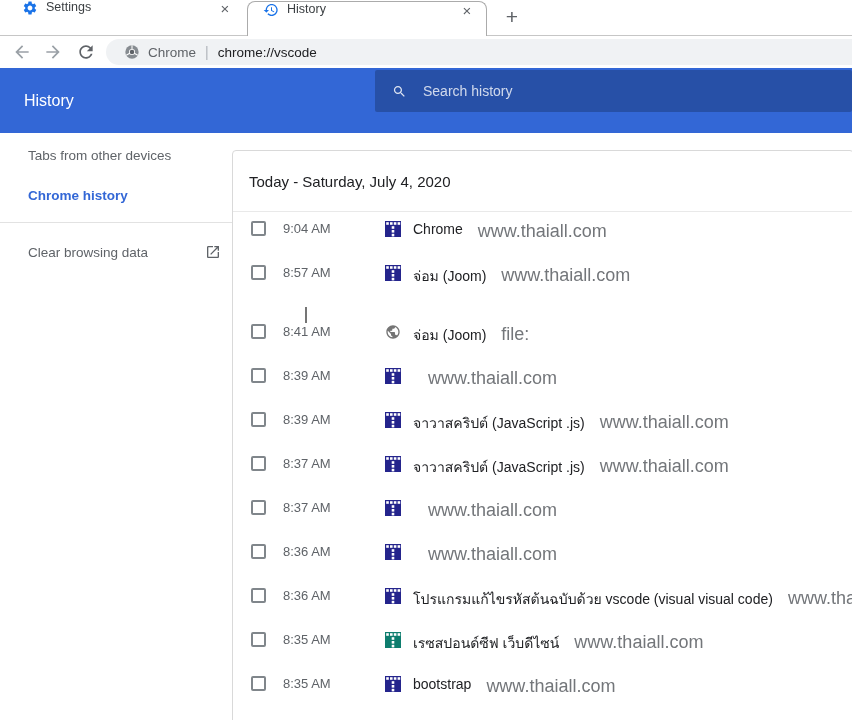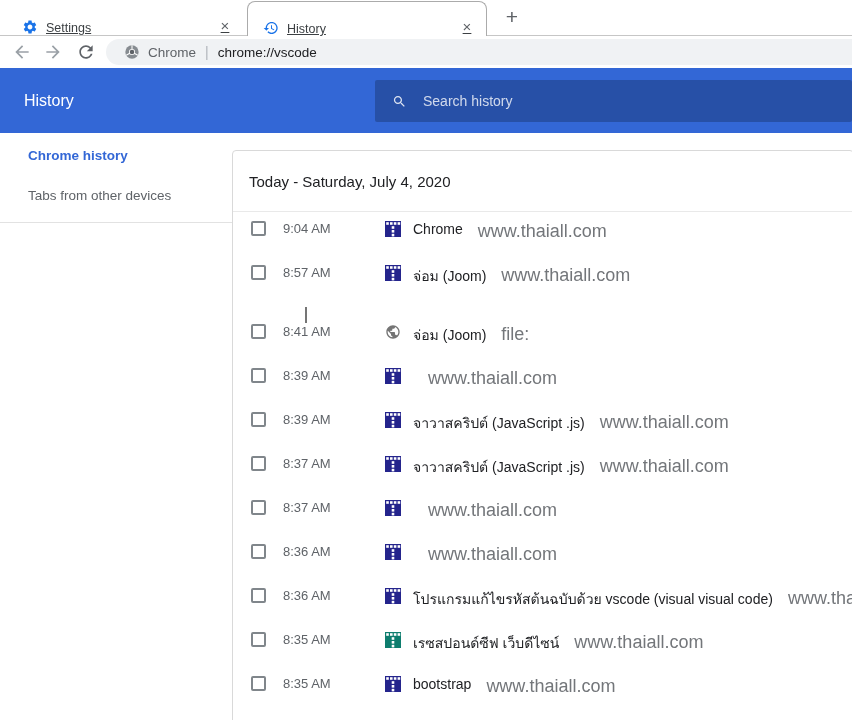--- a/index.html
+++ b/index.html
@@ -2,21 +2,21 @@
 <html><head>
 <meta charset="utf-8">
 <style>
   * { margin:0; padding:0; box-sizing:border-box; }
   html,body { width:852px; height:720px; overflow:hidden; background:#fff;
               font-family:"Liberation Sans", sans-serif; }
 
   
   .tabstrip { position:relative; height:36px; background:#fff; }
   .tabstrip-border { position:absolute; left:0; right:0; bottom:0; height:1px; background:#c6c6c6; z-index:1; }
-  .tab { display:flex; align-items:flex-end; font-size:12.5px; color:#3c4043;text-decoration:underline; }
+  .tab { display:flex; align-items:flex-start; font-size:12.5px; color:#3c4043; }
   .tab-inactive { position:absolute; left:0; top:0; width:247px; height:35px; padding:0 13px 0 22px; }
   .tab-active { position:absolute; left:247px; top:1px; width:240px; height:35px; background:#fff;
                 border:1px solid #ababab; border-bottom:none; border-radius:8px 8px 0 0;
                 padding:0 10px 0 15px; z-index:2; }
   .tab-icon { width:16px; height:16px; flex:none; margin-right:8px; }
   .tab-label { flex:1 1 auto; white-space:nowrap; overflow:hidden; }
   .tab-close { flex:none; width:18px; height:18px; line-height:17px; text-align:center;
                font-size:15px; color:#5f6368; border-radius:50%; cursor:pointer; }
   .new-tab-btn { position:absolute; left:498px; top:4px; width:28px; height:28px; text-align:center;
                  line-height:26px; font-size:21px; color:#5f6368; z-index:2; cursor:pointer; }
@@ -31,21 +31,21 @@
              border-radius:13px 0 0 13px; display:flex; align-items:center; padding-left:18px; }
   .omni-logo { width:16px; height:16px; margin-right:8px; flex:none; }
   .omni-site { font-size:13.5px; color:#5f6368; }
   .omni-sep { color:#b0b5ba; margin:0 9px; font-size:14px; }
   .omni-url { font-size:13.5px; color:#202124; }
 
   
   .app-header { position:relative; height:65px; background:#3367d6; }
   .app-title { position:absolute; left:24px; top:0; height:65px; display:flex; align-items:center;
                color:#fff; font-size:16px; }
-  .search-box { position:absolute; left:375px; right:0; top:12px; height:42px;
+  .search-box { position:absolute; left:375px; right:0; top:2px; height:42px;
                 background:rgba(0,0,0,0.22); border-radius:2px; display:flex; align-items:center;
                 padding-left:17px; }
   .search-box svg { flex:none; margin-right:16px; }
   .search-input { flex:1 1 auto; background:transparent; border:none; outline:none;
                   color:#fff; font-size:14px; font-family:"Liberation Sans",sans-serif; }
   .search-input::placeholder { color:rgba(255,255,255,0.78); }
 
   
   .content { position:relative; height:587px; background:#fff; }
 
@@ -134,27 +134,33 @@
     <svg width="15" height="15" viewBox="0 0 24 24">
       <path fill="rgba(255,255,255,0.85)" d="M15.5 14h-.79l-.28-.27C15.41 12.59 16 11.11 16 9.5 16 5.91 13.09 3 9.5 3S3 5.91 3 9.5 5.91 16 9.5 16c1.61 0 3.09-.59 4.23-1.57l.27.28v.79l5 4.99L20.49 19l-4.99-5zm-6 0C7.01 14 5 11.99 5 9.5S7.01 5 9.5 5 14 7.01 14 9.5 11.99 14 9.5 14z"></path>
     </svg>
     <input class="search-input" type="text" placeholder="Search history" style="">
   </div>
 </div>
 
 <div class="content">
 
   <div class="sidebar">
+    <div class="side-item">
+      <span>Tabs from other devices</span>
+    </div>
     <div class="side-item selected">
       <span>Chrome history</span>
     </div>
+    <div class="side-sep"></div>
     <div class="side-item">
-      <span>Tabs from other devices</span>
+      <span>Clear browsing data</span>
+      <svg class="side-ext-icon" viewBox="0 0 24 24">
+        <path fill="#5f6368" d="M19 19H5V5h7V3H5c-1.11 0-2 .9-2 2v14c0 1.1.89 2 2 2h14c1.1 0 2-.9 2-2v-7h-2v7zM14 3v2h3.59l-9.83 9.83 1.41 1.41L19 6.41V10h2V3h-7z"></path>
+      </svg>
     </div>
-    <div class="side-sep"></div>
   </div>
 
   <div class="card">
     <div class="card-header">Today - Saturday, July 4, 2020</div>
 
     <div class="rows">
 
       <div class="history-row">
         <div class="checkbox"></div>
         <span class="row-time">9:04 AM</span>

